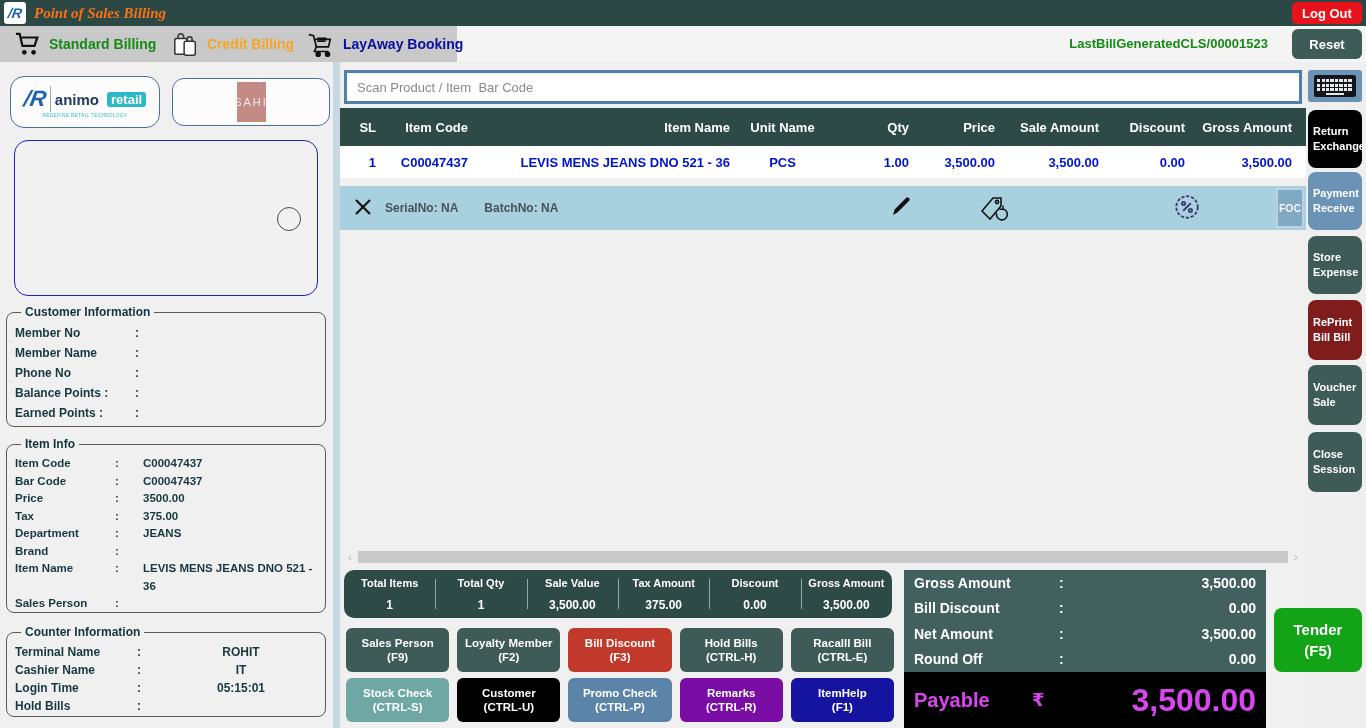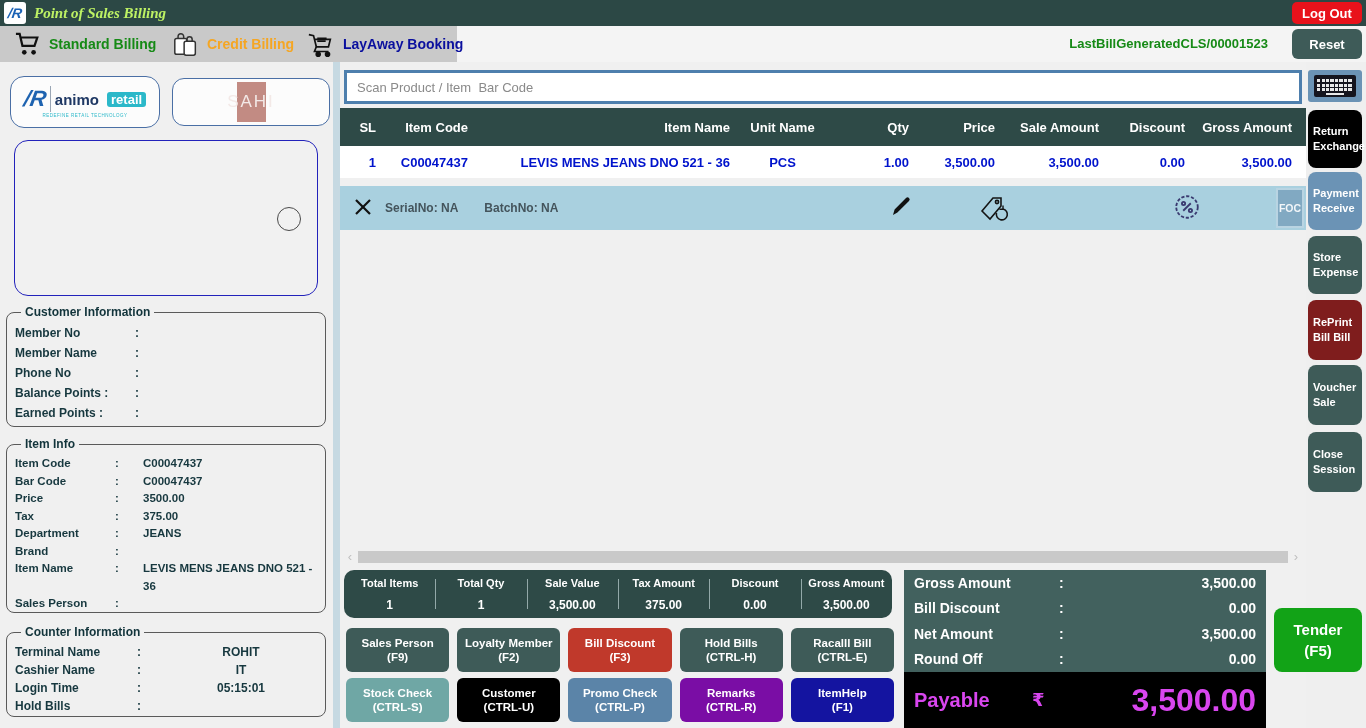--- a/index.html
+++ b/index.html
@@ -4,21 +4,21 @@
 <style>
   * { margin:0; padding:0; box-sizing:border-box; }
   body { background:#666; font-family:"Liberation Sans","DejaVu Sans",sans-serif; }
   .app { position:relative; width:1366px; height:728px; background:#EFEFEF; overflow:hidden; }
 
   
   .topbar { position:absolute; left:0; top:0; width:1366px; height:26px; background:#2C4845; }
   .logo-badge { position:absolute; left:4px; top:2px; width:22px; height:22px; background:#fff; border-radius:3px;
     display:flex; align-items:center; justify-content:center; }
   .logo-mark { color:#1B62B5; font-weight:bold; font-style:italic; font-size:14px; transform:skewX(-8deg); }
-  .app-title { position:absolute; left:34px; top:0; line-height:26px; color:#bef264; font-size:15px; font-weight:bold;
+  .app-title { position:absolute; left:34px; top:0; line-height:26px; color:#f97316; font-size:15px; font-weight:bold;
     font-style:italic; font-family:"Liberation Serif","DejaVu Serif",serif;text-align:right; }
   .logout-btn { position:absolute; right:4px; top:2px; width:70px; height:22px; background:#E8121B; border:none;
     border-radius:5px; color:#fff; font-weight:bold; font-size:13px; cursor:pointer; }
 
   
   .tabbar { position:absolute; left:0; top:26px; width:1366px; height:36px; background:#F4F4F4; }
   .tabstrip { position:absolute; left:0; top:0; width:457px; height:36px; background:#C9C9C9; }
   .tab { position:absolute; top:0; height:36px; display:flex; align-items:center; gap:7px; cursor:pointer; }
   .tab-1 { left:14px; } .tab-2 { left:172px; } .tab-3 { left:306px; }
   .tab-label { font-size:14px; font-weight:bold; }
@@ -35,21 +35,21 @@
   .brand-primary { left:10px; top:14px; width:150px; height:52px; border-radius:14px; }
   .brand-secondary { left:172px; top:16px; width:158px; height:48px; border-radius:12px; }
   .animo { display:flex; align-items:center; gap:4px; }
   .animo-mark { color:#1E63B0; font-weight:900; font-style:italic; font-size:22px; transform:skewX(-10deg); }
   .animo-sep { width:1px; height:26px; background:#9AA6B5; }
   .animo-name { display:flex; align-items:center; gap:8px; }
   .animo-word { color:#1F3864; font-size:15px; font-weight:bold; }
   .retail-chip { background:#2BB8C9; color:#fff; font-size:13px; font-weight:bold; padding:0 4px; border-radius:3px; }
   .animo-tagline { font-size:4.5px; color:#2BB8C9; letter-spacing:.5px; text-align:center; margin-top:1px; white-space:nowrap; }
   .sahi-square { width:29px; height:40px; background:#C28B83; color:#F3E9E7; display:flex; align-items:center;
-    justify-content:center; font-size:17px; letter-spacing:2px; }
+    justify-content:center; font-size:11px; letter-spacing:2px; }
 
   .display-box { position:absolute; left:14px; top:78px; width:304px; height:156px; background:#F1F1F1;
     border:1.5px solid #2222BB; border-radius:14px; }
   .display-circle { position:absolute; right:16px; top:66px; width:24px; height:24px; border:1.5px solid #4A4A4A; border-radius:50%; }
 
   fieldset.panel { position:absolute; left:6px; width:320px; border:1px solid #5A5A5A; border-radius:8px; padding:4px 8px 2px 8px; }
   fieldset.panel legend { font-size:12px; font-weight:bold; color:#12343B; padding:0 4px; margin-left:6px; }
   .fs-customer { top:243px; height:122px; }
   .fs-item { top:375px; height:176px; }
   .fs-counter { top:563px; height:92px; }

